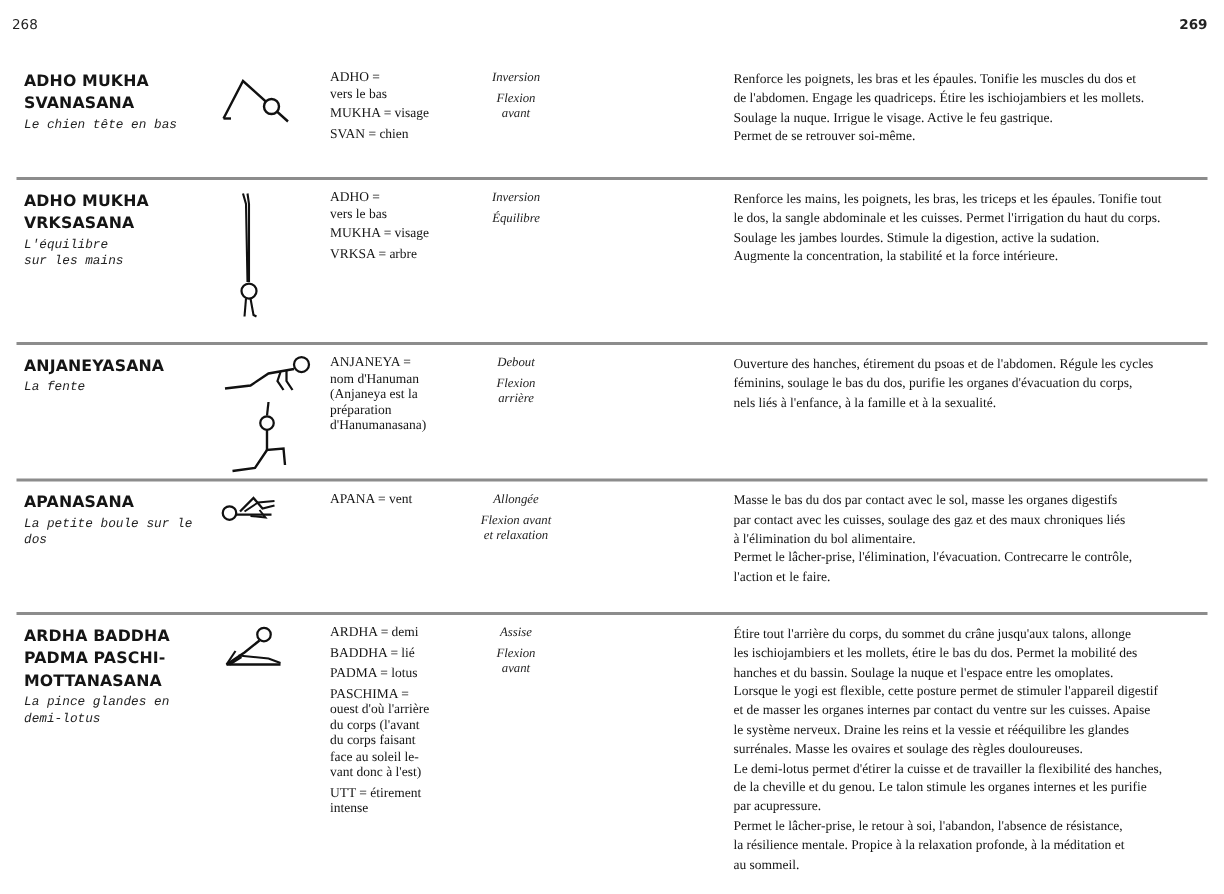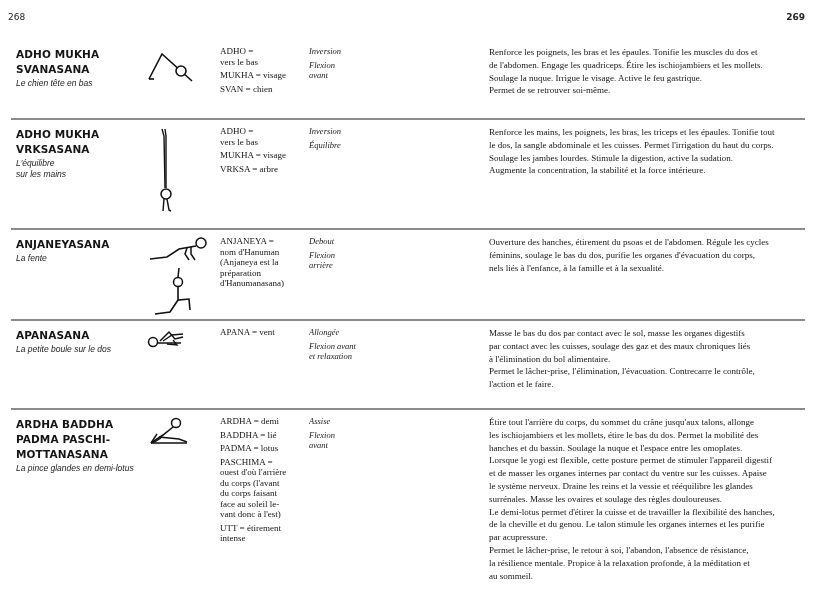--- a/index.html
+++ b/index.html
@@ -4,25 +4,25 @@
 <style>
   html, body { margin: 0; padding: 0; background: #ffffff; }
   body { width: 816px; height: 596px; position: relative; overflow: hidden; color: #1a1a1a; }
   .page-num { position: absolute; top: 12px; font-family: "DejaVu Sans", sans-serif; font-size: 9px; color: #222; }
   .page-num.left { left: 8px; }
   .page-num.right { right: 11px; font-weight: bold; }
   .entry { position: absolute; left: 11px; width: 794px; }
   .entry.bordered { border-top: 2px solid #8c8c8c; }
   .name { position: absolute; left: 5px; top: 7px; width: 125px; }
   .title { font-family: "DejaVu Sans", sans-serif; font-weight: bold; font-size: 10.5px; line-height: 15px; letter-spacing: 0.1px; color: #151515; white-space: pre-line; }
-  .subtitle { font-family: Liberation Sans, sans-serif; font-style: italic; font-size: 8.5px; line-height: 11px; color: #222; margin-top: 1px; white-space: pre-line; }
+  .subtitle { font-family: Liberation Mono, monospace; font-style: italic; font-size: 8.5px; line-height: 11px; color: #222; margin-top: 1px; white-space: pre-line; }
   .figure { position: absolute; }
   .etym { position: absolute; left: 209px; top: 6px; width: 86px; font-family: "Liberation Serif", serif; font-size: 9px; line-height: 10.5px; color: #151515; }
   .etym .item { margin-bottom: 3px; white-space: pre-line; }
-  .cat { position: absolute; left: 298px; top: 6px; width: 70px; font-family: "Liberation Serif", serif; font-style: italic; font-size: 8.5px; line-height: 10.5px; color: #222; }
+  .cat { position: absolute; left: 298px; top: 6px; width: 70px; font-family: "Liberation Serif", serif; font-style: italic; font-size: 8.5px; line-height: 10.5px; color: #222; text-align: center; }
   .cat .item { margin-bottom: 3px; white-space: pre-line; }
   .desc { position: absolute; left: 450px; top: 6px; width: 345px; font-family: "Liberation Serif", serif; font-size: 9px; line-height: 12.8px; color: #151515; margin-left: 28px; }
   .desc .line { white-space: nowrap; display: block; }
   svg { display: block; }
 </style>
 </head>
 <body>
 
 <div class="page-num left">268</div>
 <div class="page-num right">269</div>

